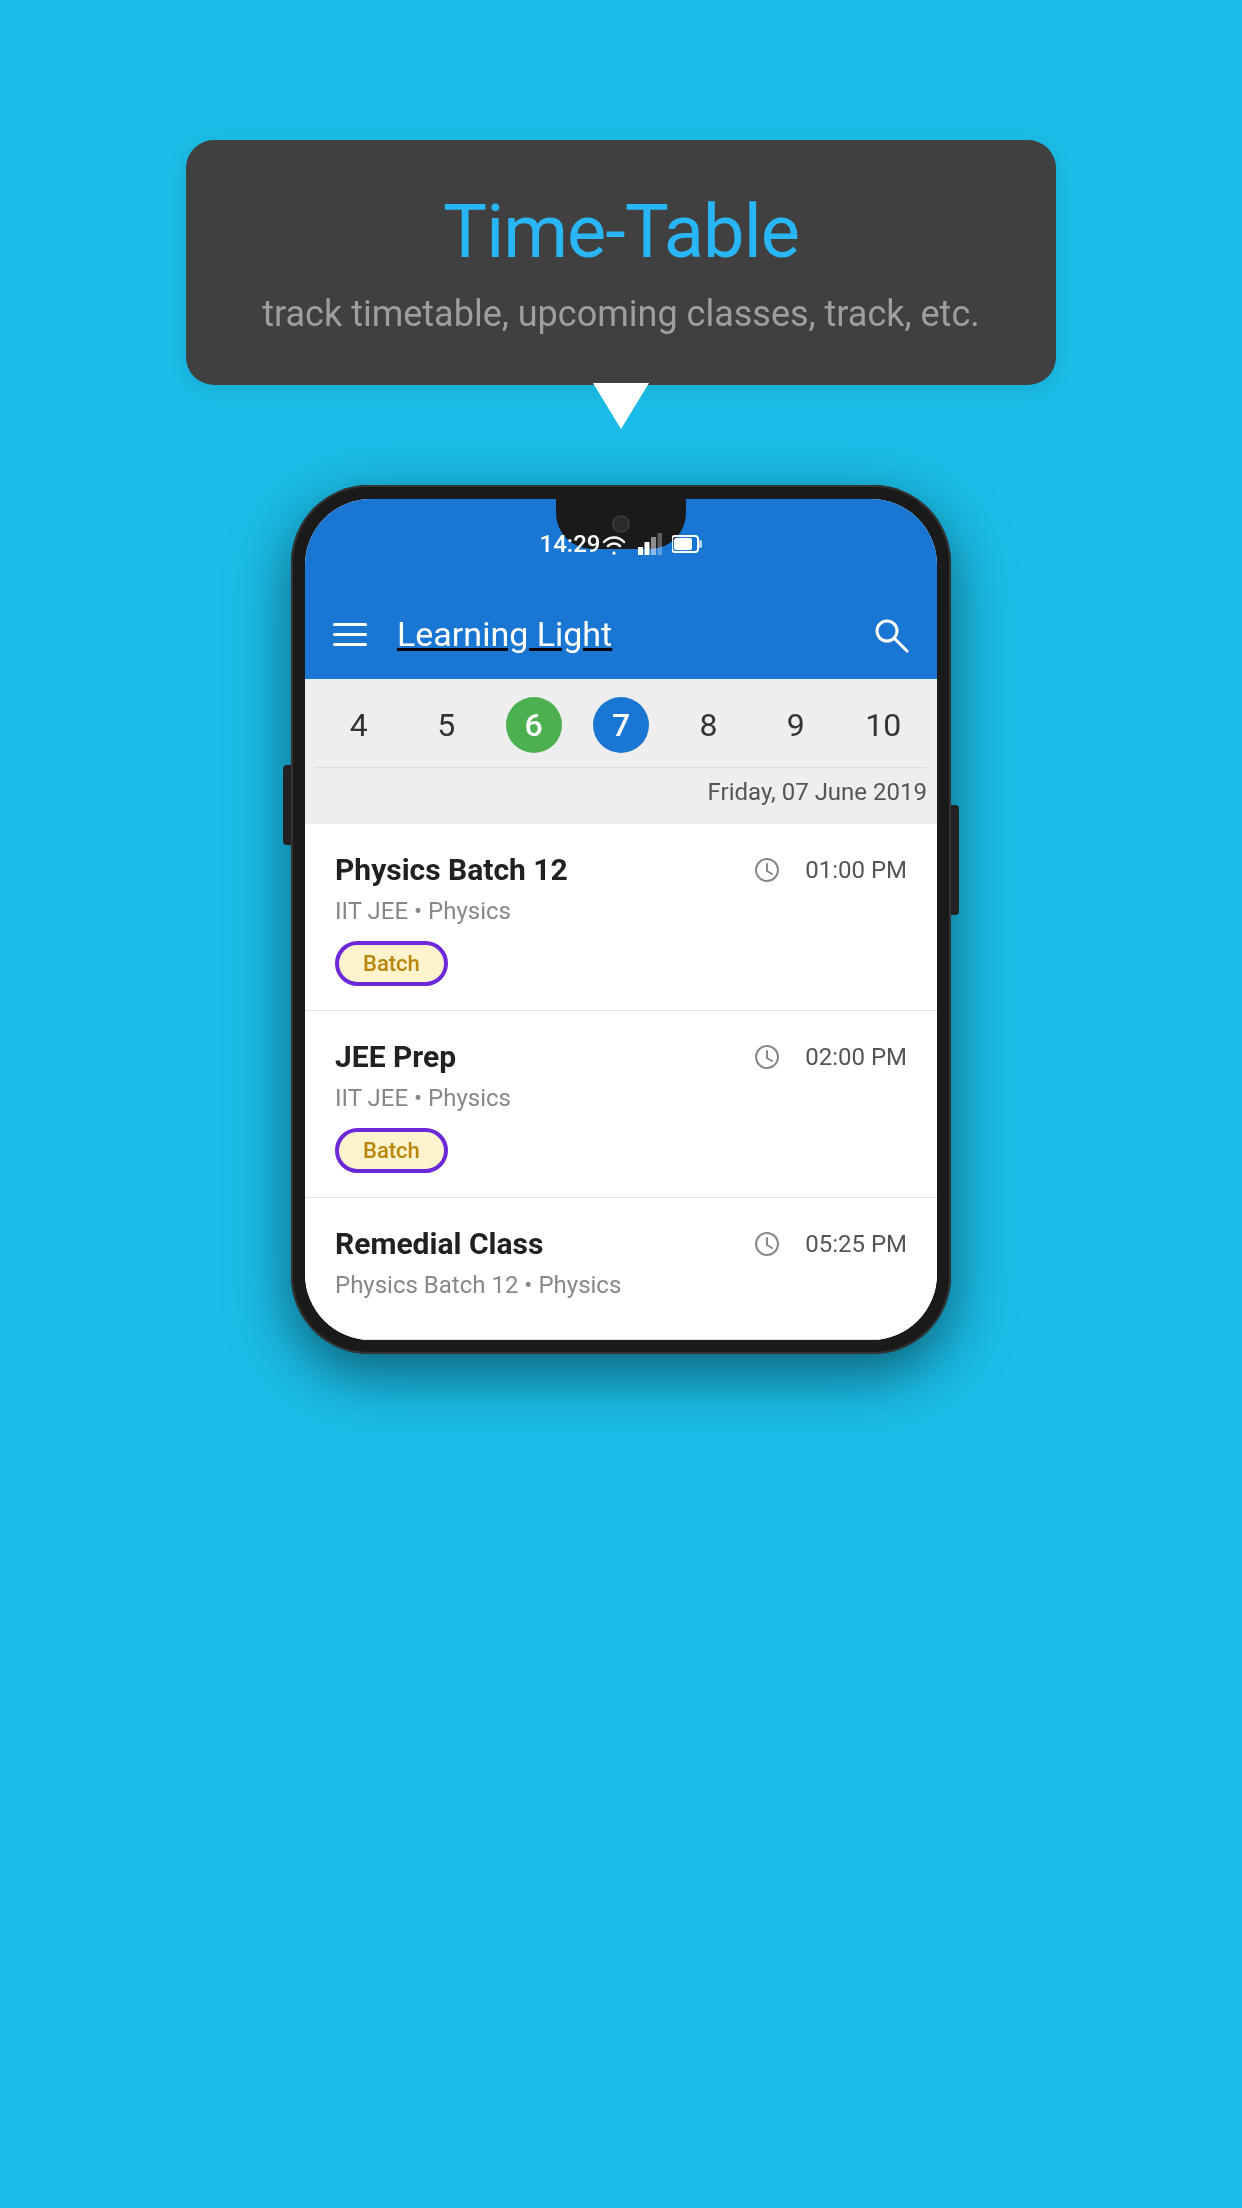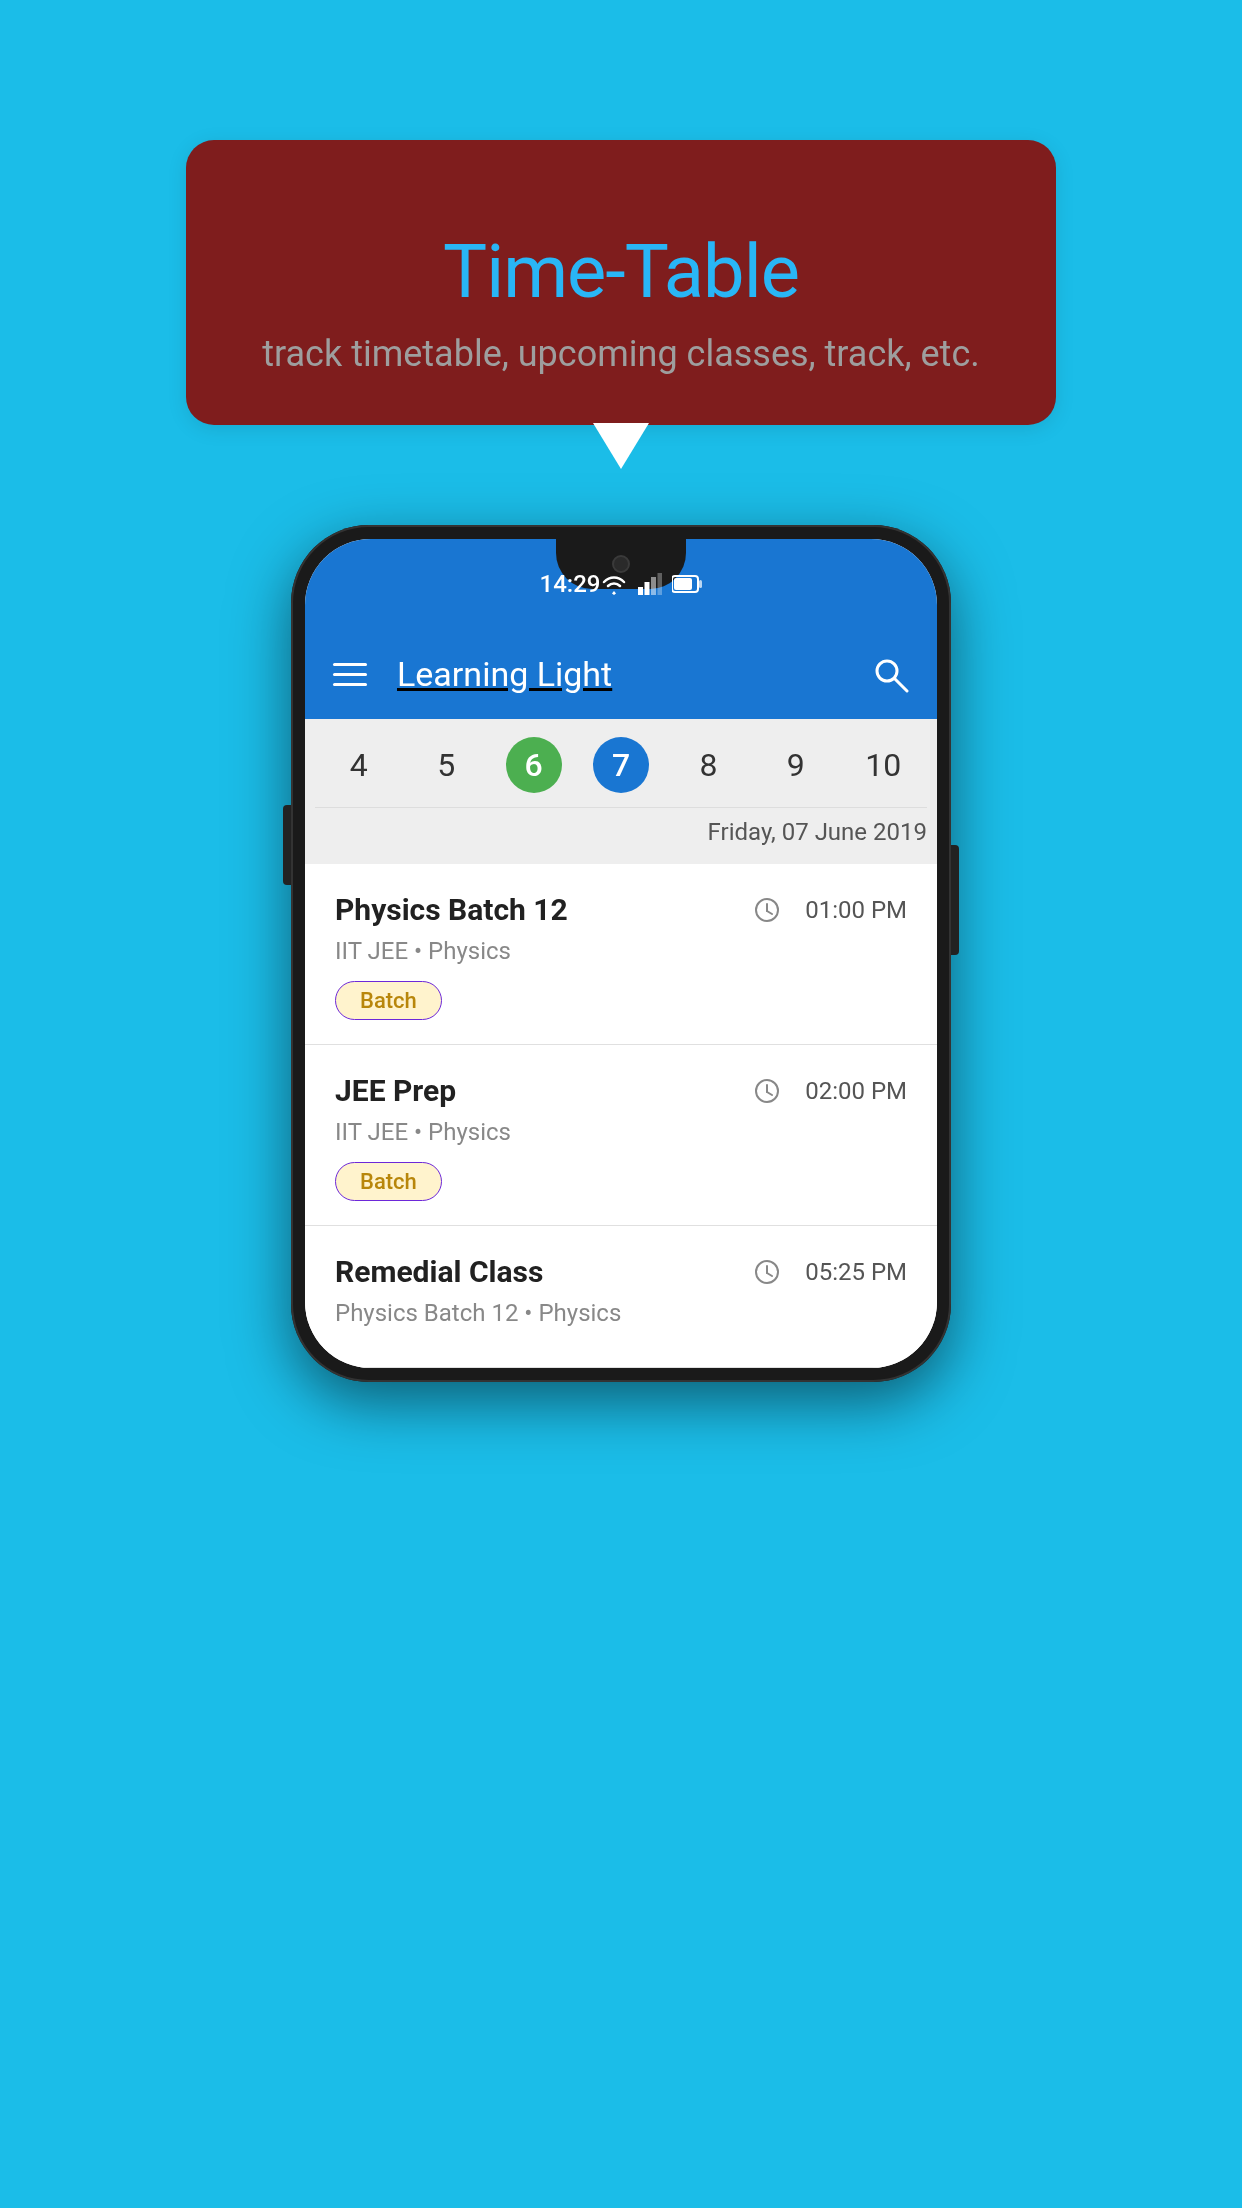--- a/index.html
+++ b/index.html
@@ -11,24 +11,24 @@
       font-family: 'Roboto', Arial, sans-serif;
       display: flex;
       flex-direction: column;
       align-items: center;
       overflow: hidden;
       position: relative;
     }
 
     
     .tooltip-card {
-      background: #7f1d1d;
+      background: #404040;
       border-radius: 28px;
       width: 870px;
-      padding: 88px 50px 50px;
+      padding: 48px 50px 50px;
       margin-top: 140px;
       text-align: center;
       position: relative;
       box-shadow: 0 4px 20px rgba(0,0,0,0.1);
     }
 
     .tooltip-card::after {
       content: '';
       position: absolute;
       bottom: -44px;
@@ -283,21 +283,21 @@
     .schedule-item-meta {
       font-size: 24px;
       color: #888;
       margin-bottom: 16px;
     }
 
     .batch-badge {
       display: inline-block;
       background: #fff3cd;
       color: #b8860b;
-      border: 1px solid #6d28d9;
+      border: 4px solid #6d28d9;
       border-radius: 24px;
       padding: 6px 24px;
       font-size: 22px;
       font-weight: 500;
     }
   </style>
 </head>
 <body>
 
 <div class="tooltip-card">

